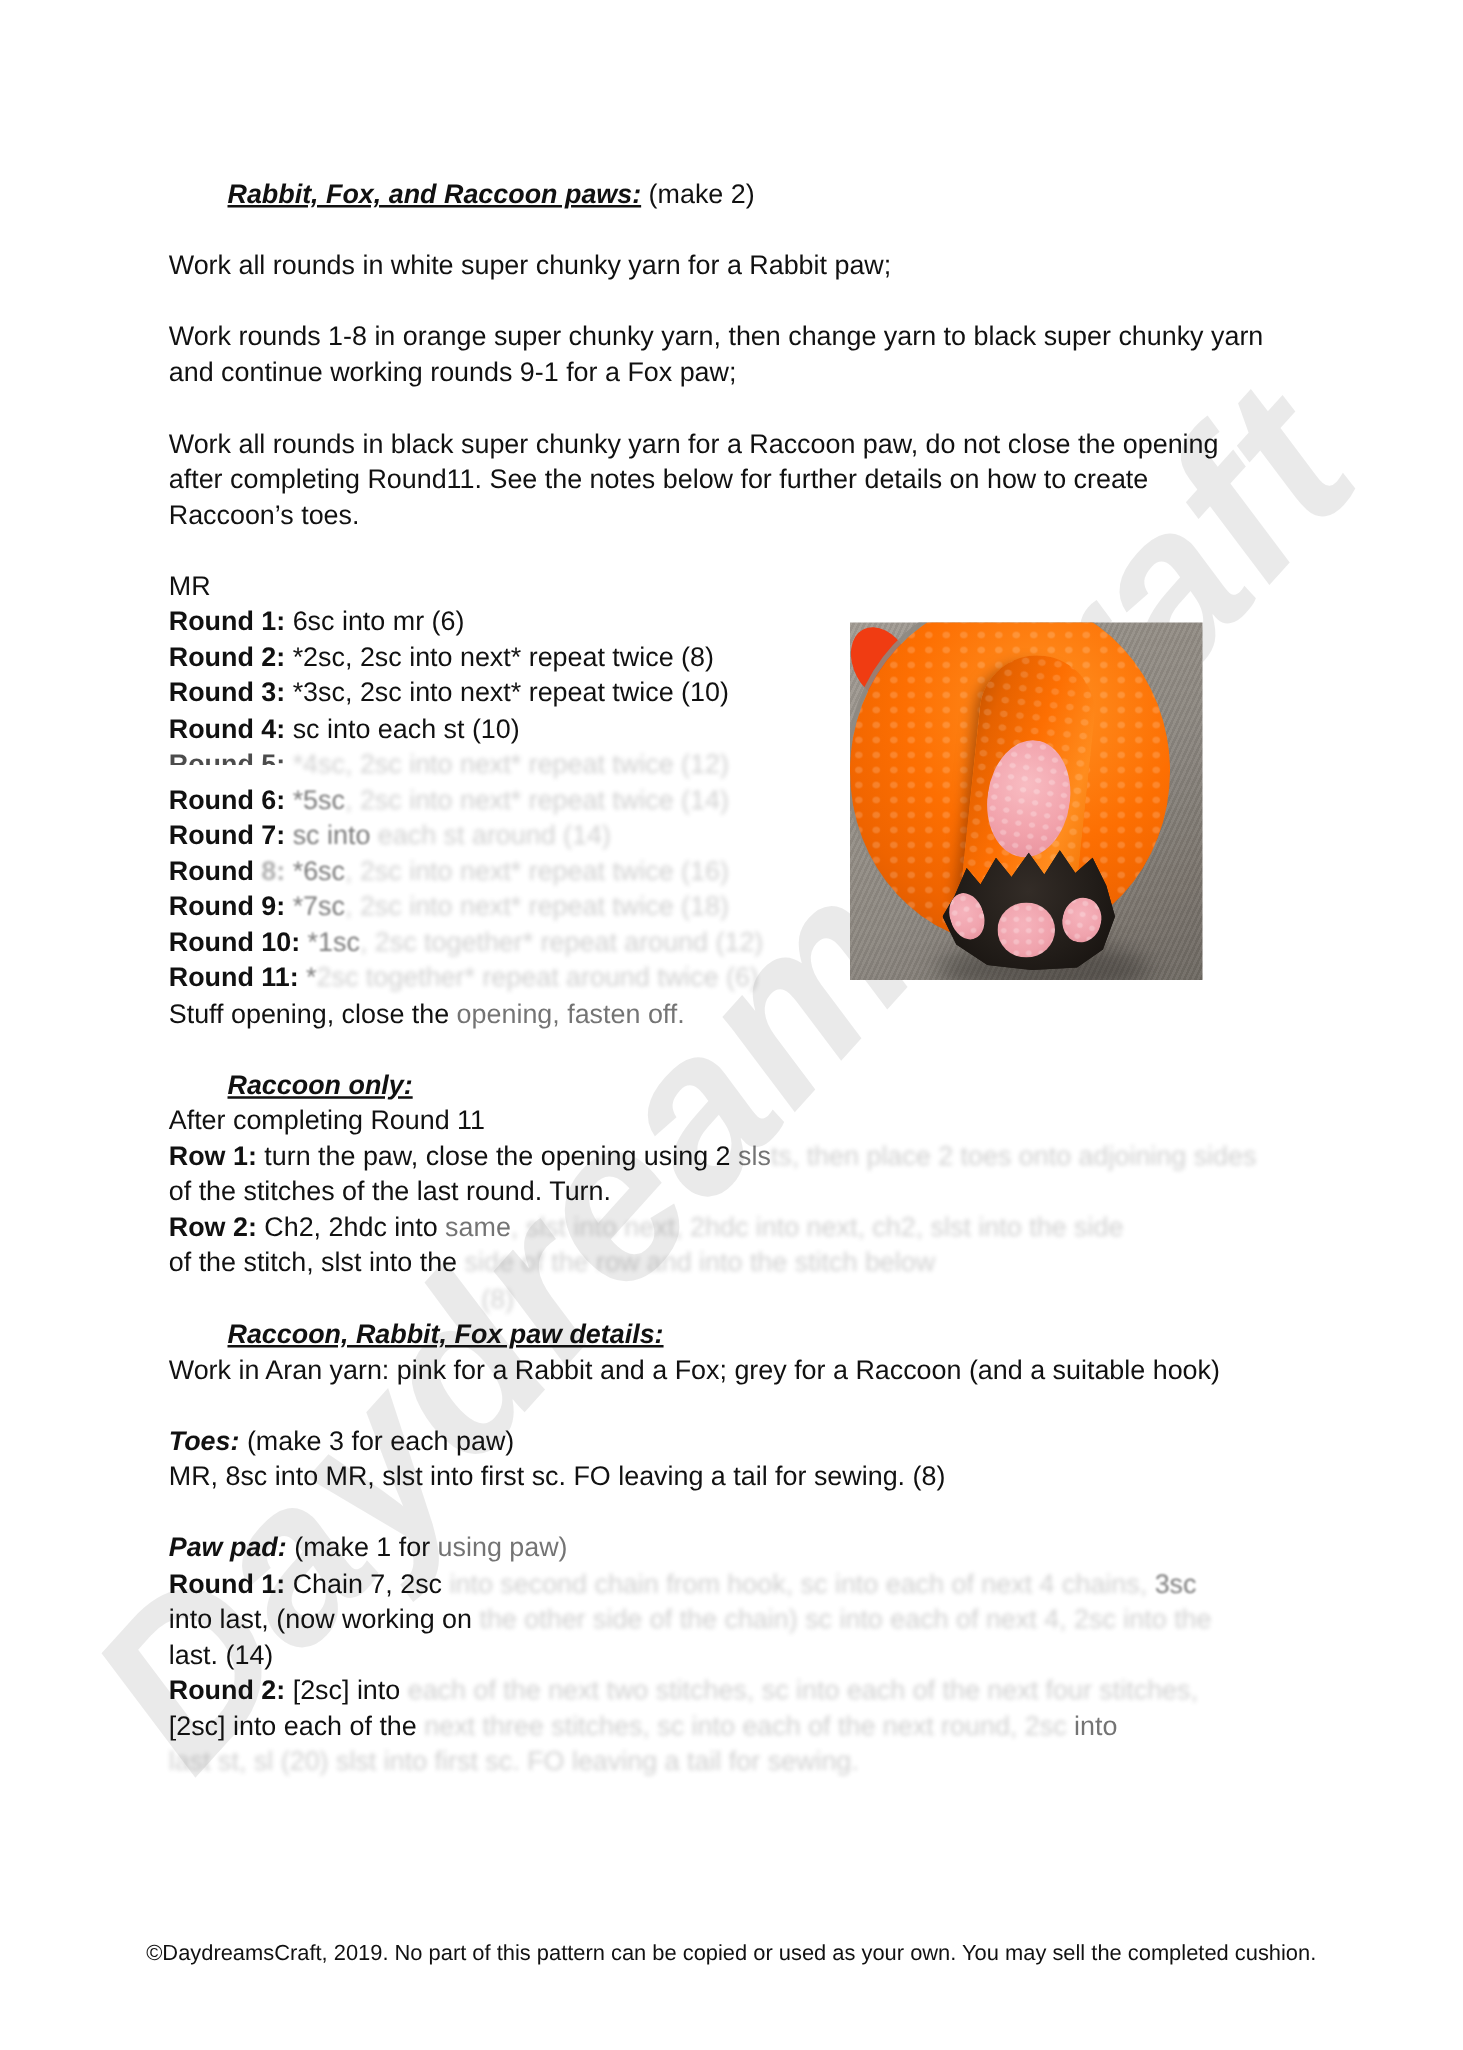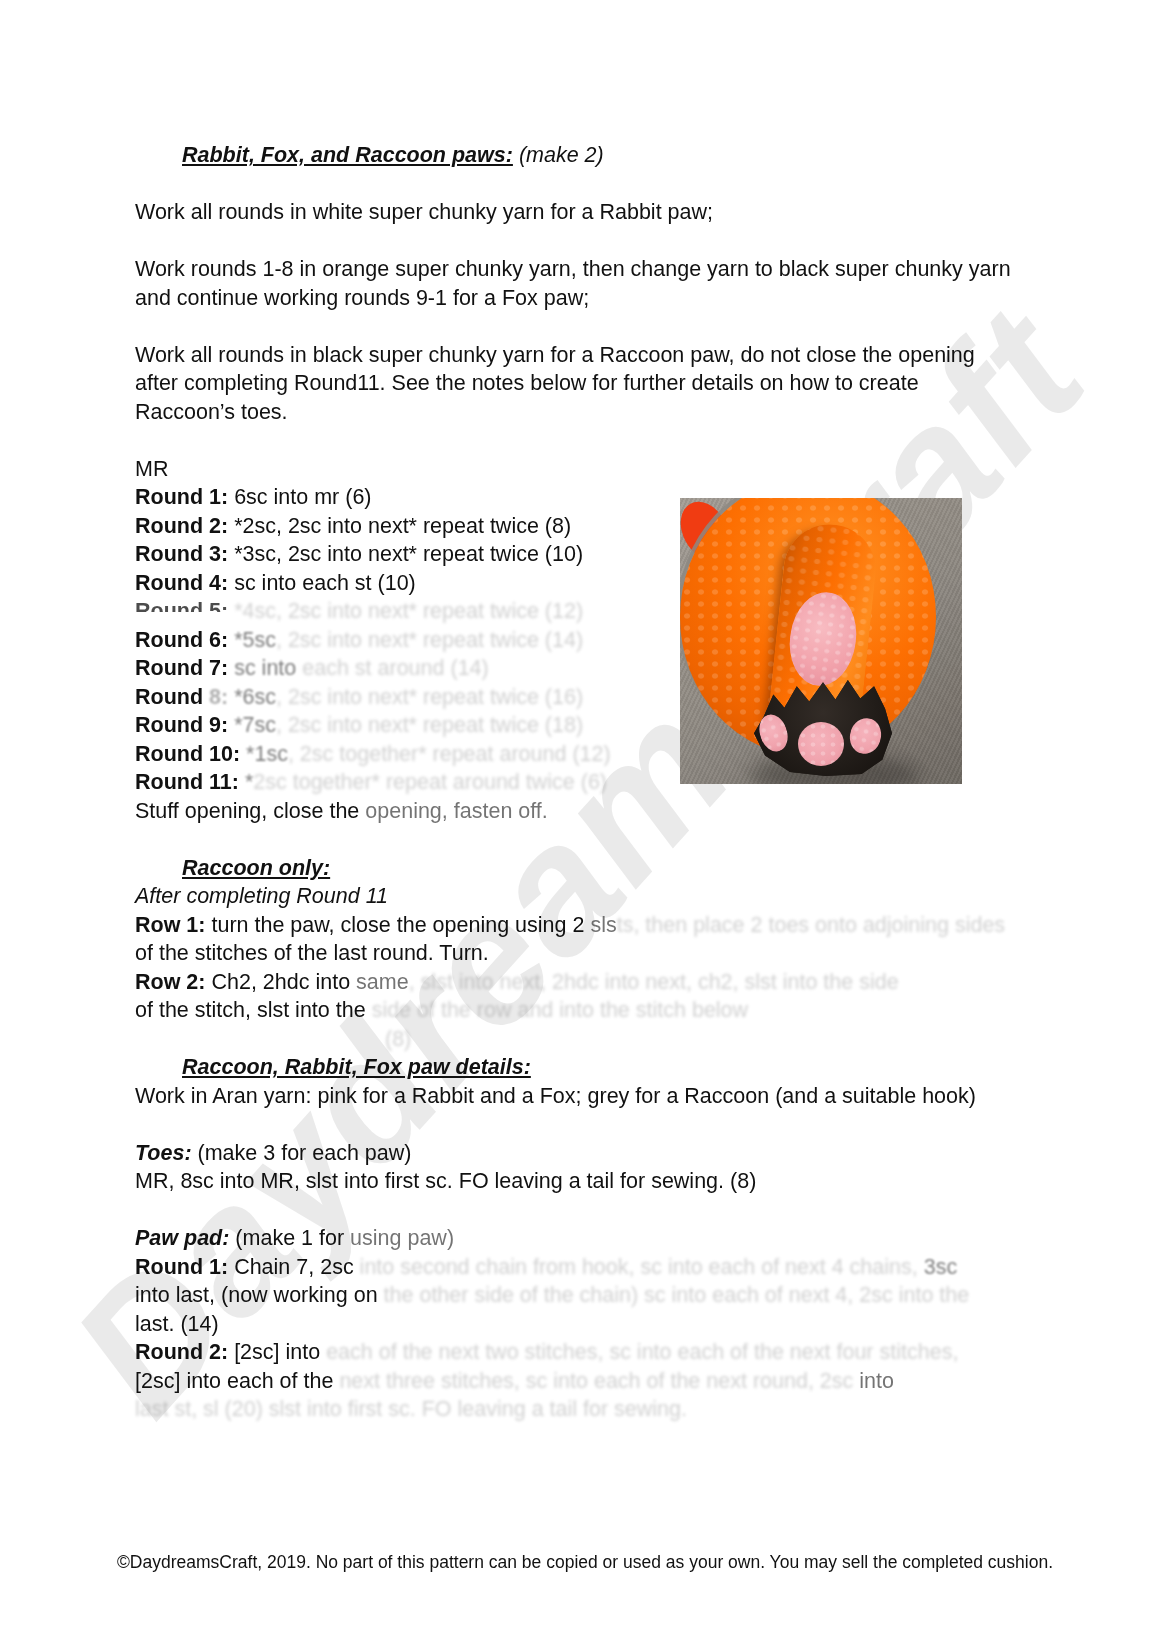--- a/index.html
+++ b/index.html
@@ -15,21 +15,21 @@
     color:rgba(105,105,105,0.14);white-space:nowrap;user-select:none;
   }
   
   .content{position:absolute;left:135px;top:141px;width:925px;z-index:3;
     font-size:21.5px;line-height:28.5px;}
   .line{height:28.5px;white-space:nowrap;}
   .gap{height:28.5px;}
   .ind{padding-left:250px;}
   .p{}
   .b{font-weight:700;}
-  .i{font-style:italic;}
+  .i{}
   .bi{font-weight:700;font-style:italic;}
   .hiu{font-weight:700;font-style:italic;text-decoration:underline;margin-left:47px;}
   .dim{opacity:.68;filter:blur(.45px);color:#333;}
   .fy{opacity:.52;filter:blur(.95px);color:#000000;}
   .fz{opacity:.30;filter:blur(1.6px);color:#666;}
   .bf{font-weight:700;opacity:.42;filter:blur(1.1px);color:#444;}
   .bh{font-weight:700;opacity:.75;filter:blur(.5px);
       -webkit-mask-image:linear-gradient(#000 0 54%,transparent 54%);
       mask-image:linear-gradient(#000 0 54%,transparent 54%);}
   

